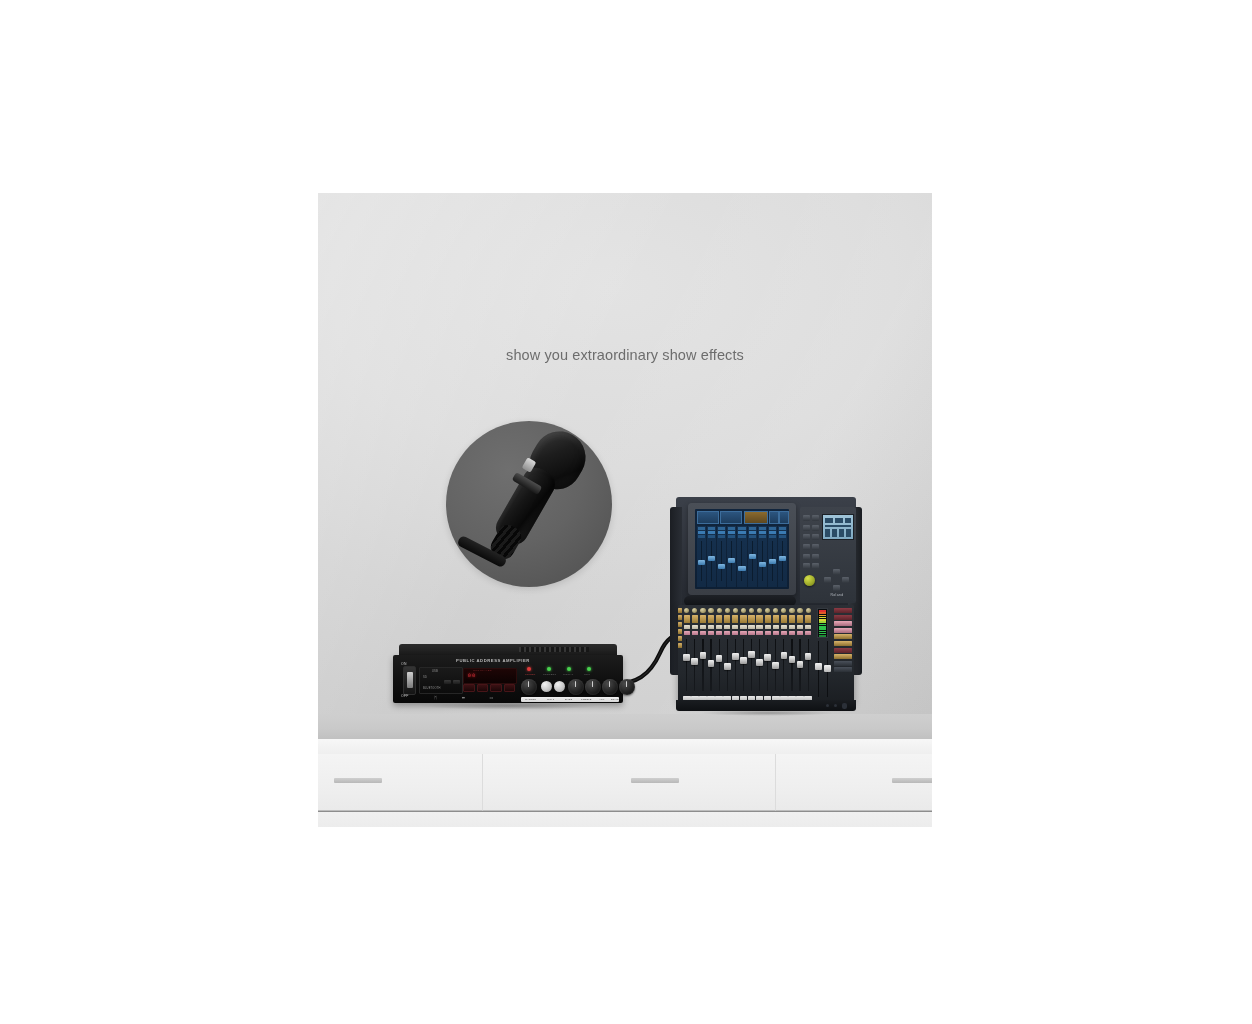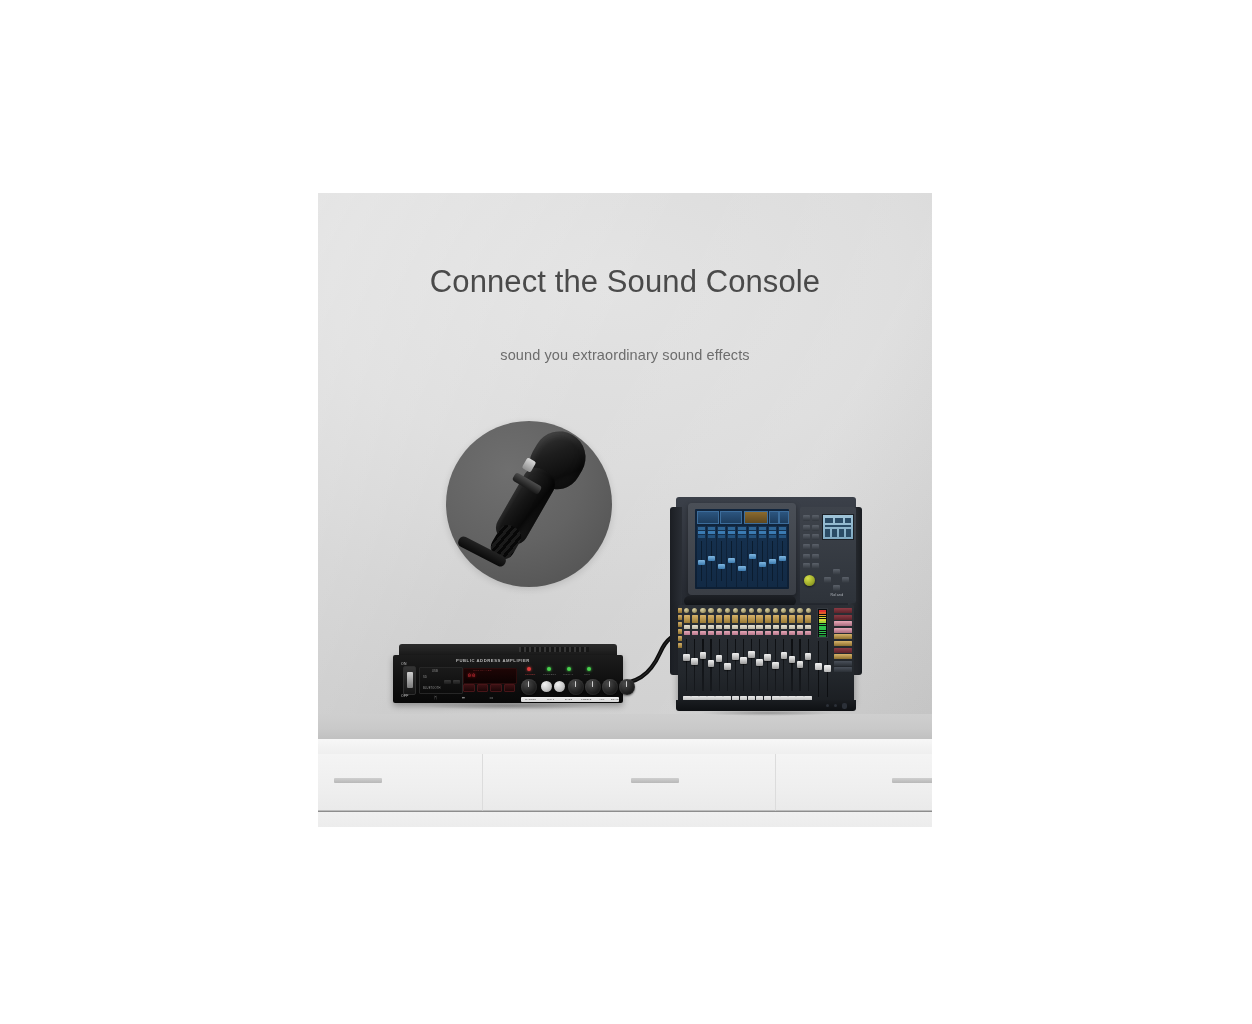--- a/index.html
+++ b/index.html
@@ -337,23 +337,22 @@
 </head>
 <body>
 
 <div class="page">
   <div class="scene">
 
     <div class="wall"></div>
     <div class="wall-sheen"></div>
 
     <div class="headline">
-      <div>Connect the Sound Console</div>
     </div>
-    <div class="subhead">sound you extraordinary sound effects</div>
+    <div class="subhead">show you extraordinary show effects</div>
 
     <div class="inset">
       <div class="xlr-wrap">
         <div class="xlr-socket"></div>
         <div class="xlr-body"></div>
         <div class="xlr-collar"></div>
         <div class="xlr-latch"></div>
         <div class="xlr-boot"></div>
         <div class="xlr-cable"></div>
       </div>

